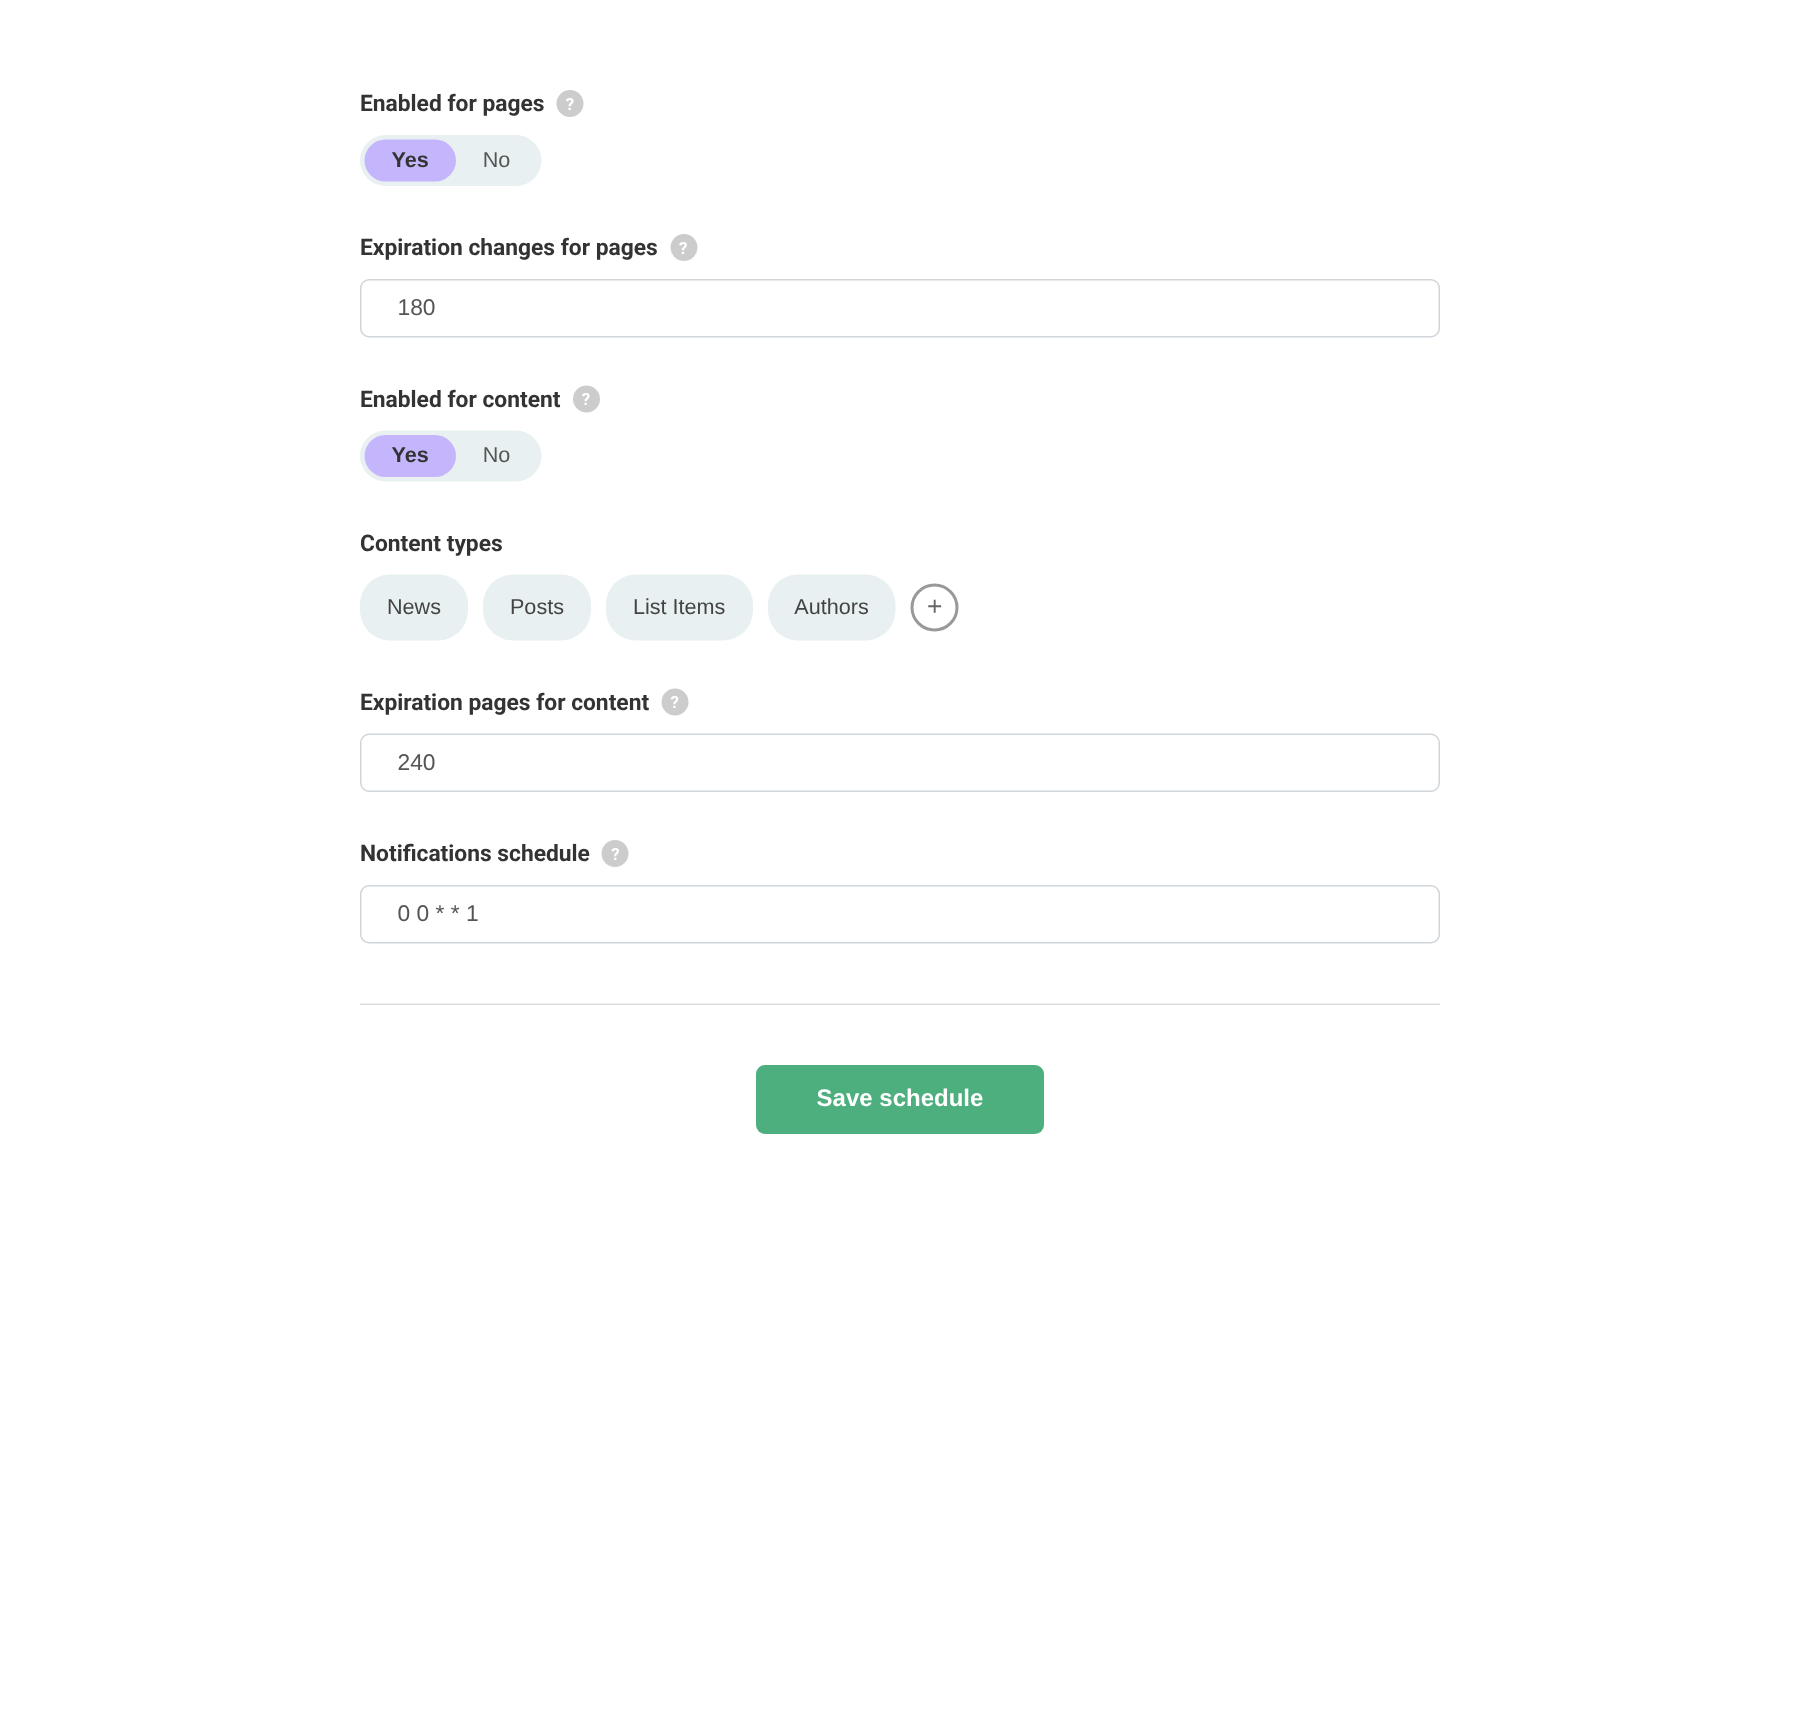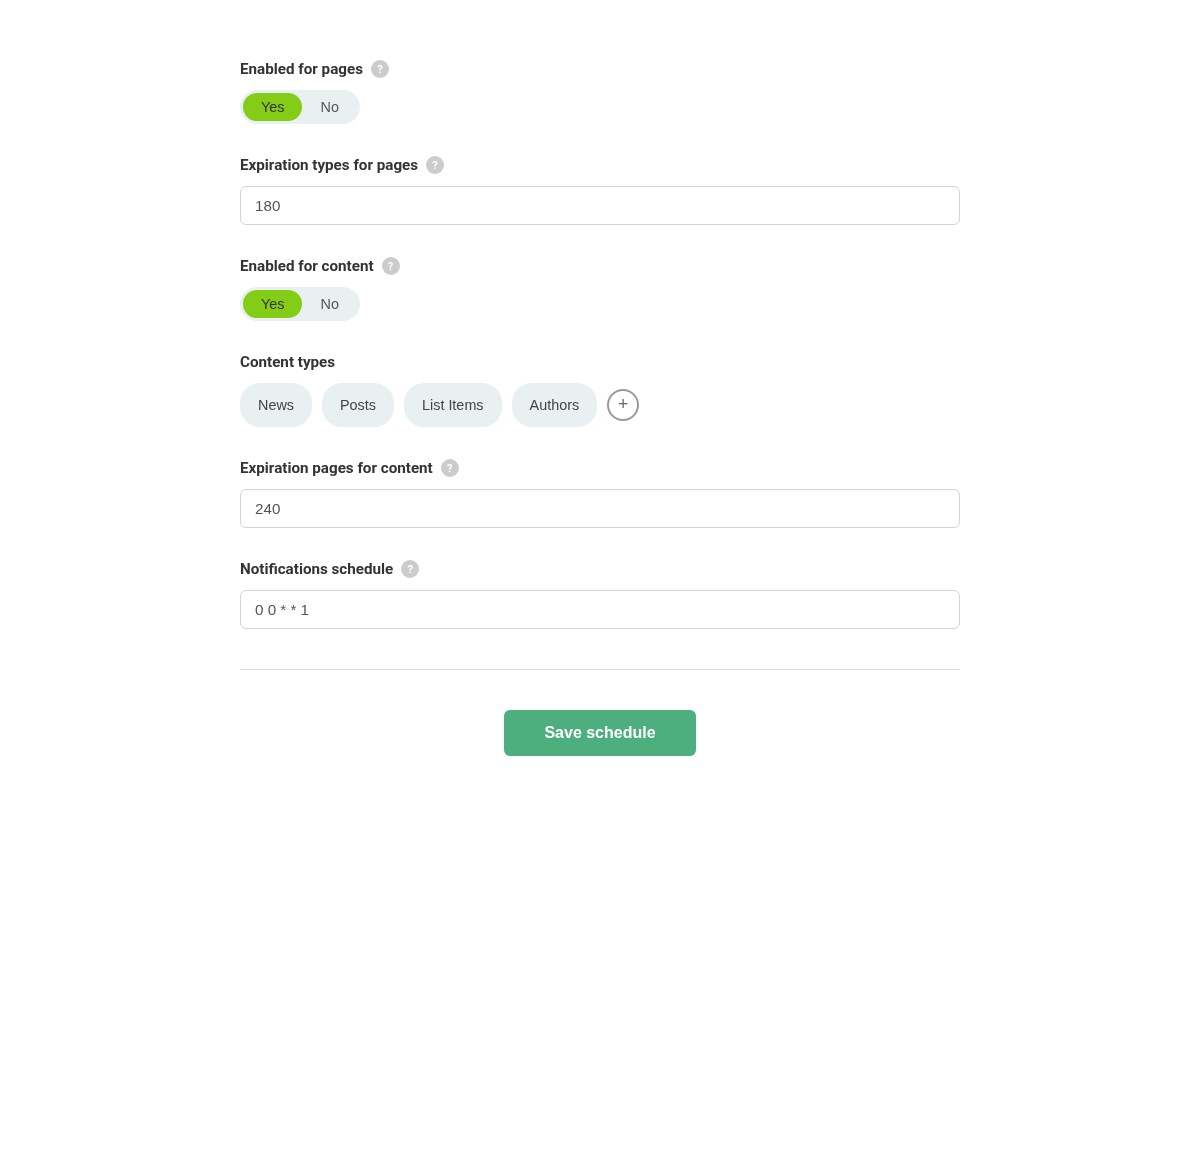--- a/index.html
+++ b/index.html
@@ -70,28 +70,28 @@
       border: none;
       border-radius: 16px;
       font-size: 0.9rem;
       cursor: pointer;
       background: transparent;
       color: #555;
       transition: background 0.2s, color 0.2s;
     }
 
     .toggle-btn.active {
-      background: #84cc16;
+      background: #c4b5fd;
       color: #333;
-      font-weight: 400;
+      font-weight: 700;
     }
 
     .text-input {
       width: 100%;
-      padding: 10px 14px;
+      padding: 10px 24px;
       border: 1px solid #d0d5da;
       border-radius: 6px;
       font-size: 0.95rem;
       color: #555;
       outline: none;
       background: #fff;
     }
 
     .content-types-group {
       display: flex;
@@ -161,21 +161,21 @@
       <span class="help-icon">?</span>
     </div>
     <div class="toggle-group">
       <button class="toggle-btn active">Yes</button>
       <button class="toggle-btn">No</button>
     </div>
   </div>
 
   <div class="form-section">
     <div class="field-label">
-      <span>Expiration types for pages</span>
+      <span>Expiration changes for pages</span>
       <span class="help-icon">?</span>
     </div>
     <input type="text" class="text-input" value="180" style="">
   </div>
 
   <div class="form-section">
     <div class="field-label">
       <span>Enabled for content</span>
       <span class="help-icon">?</span>
     </div>

